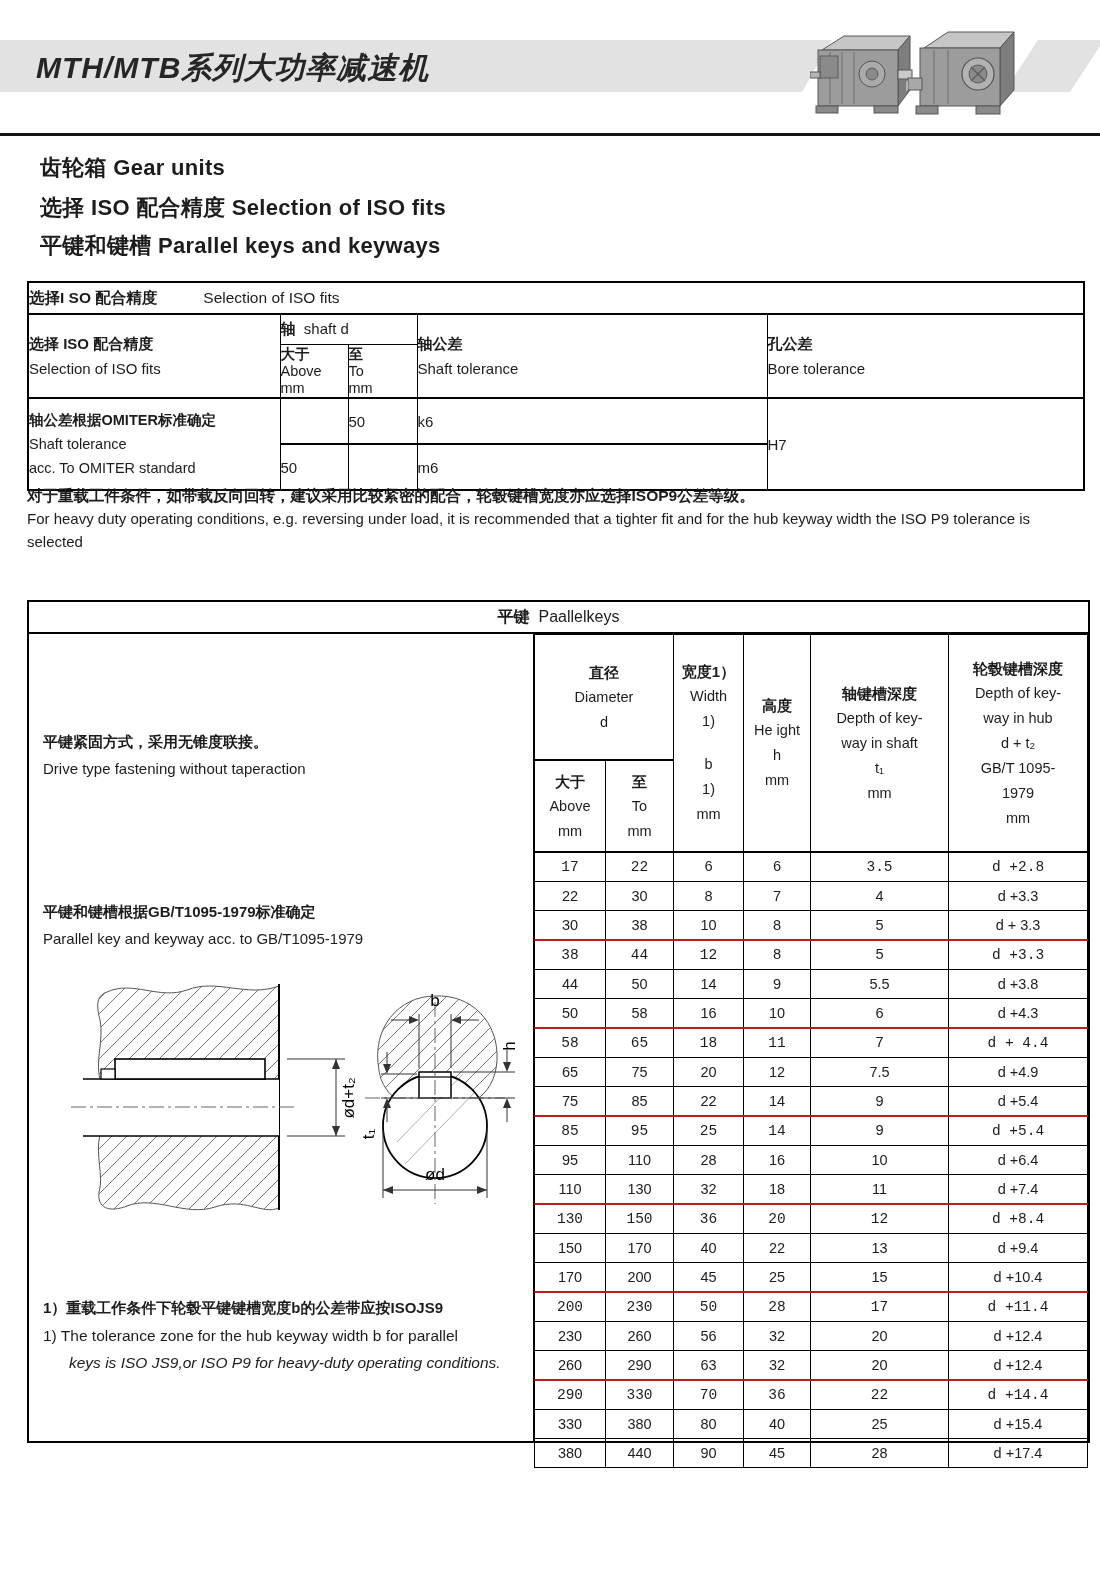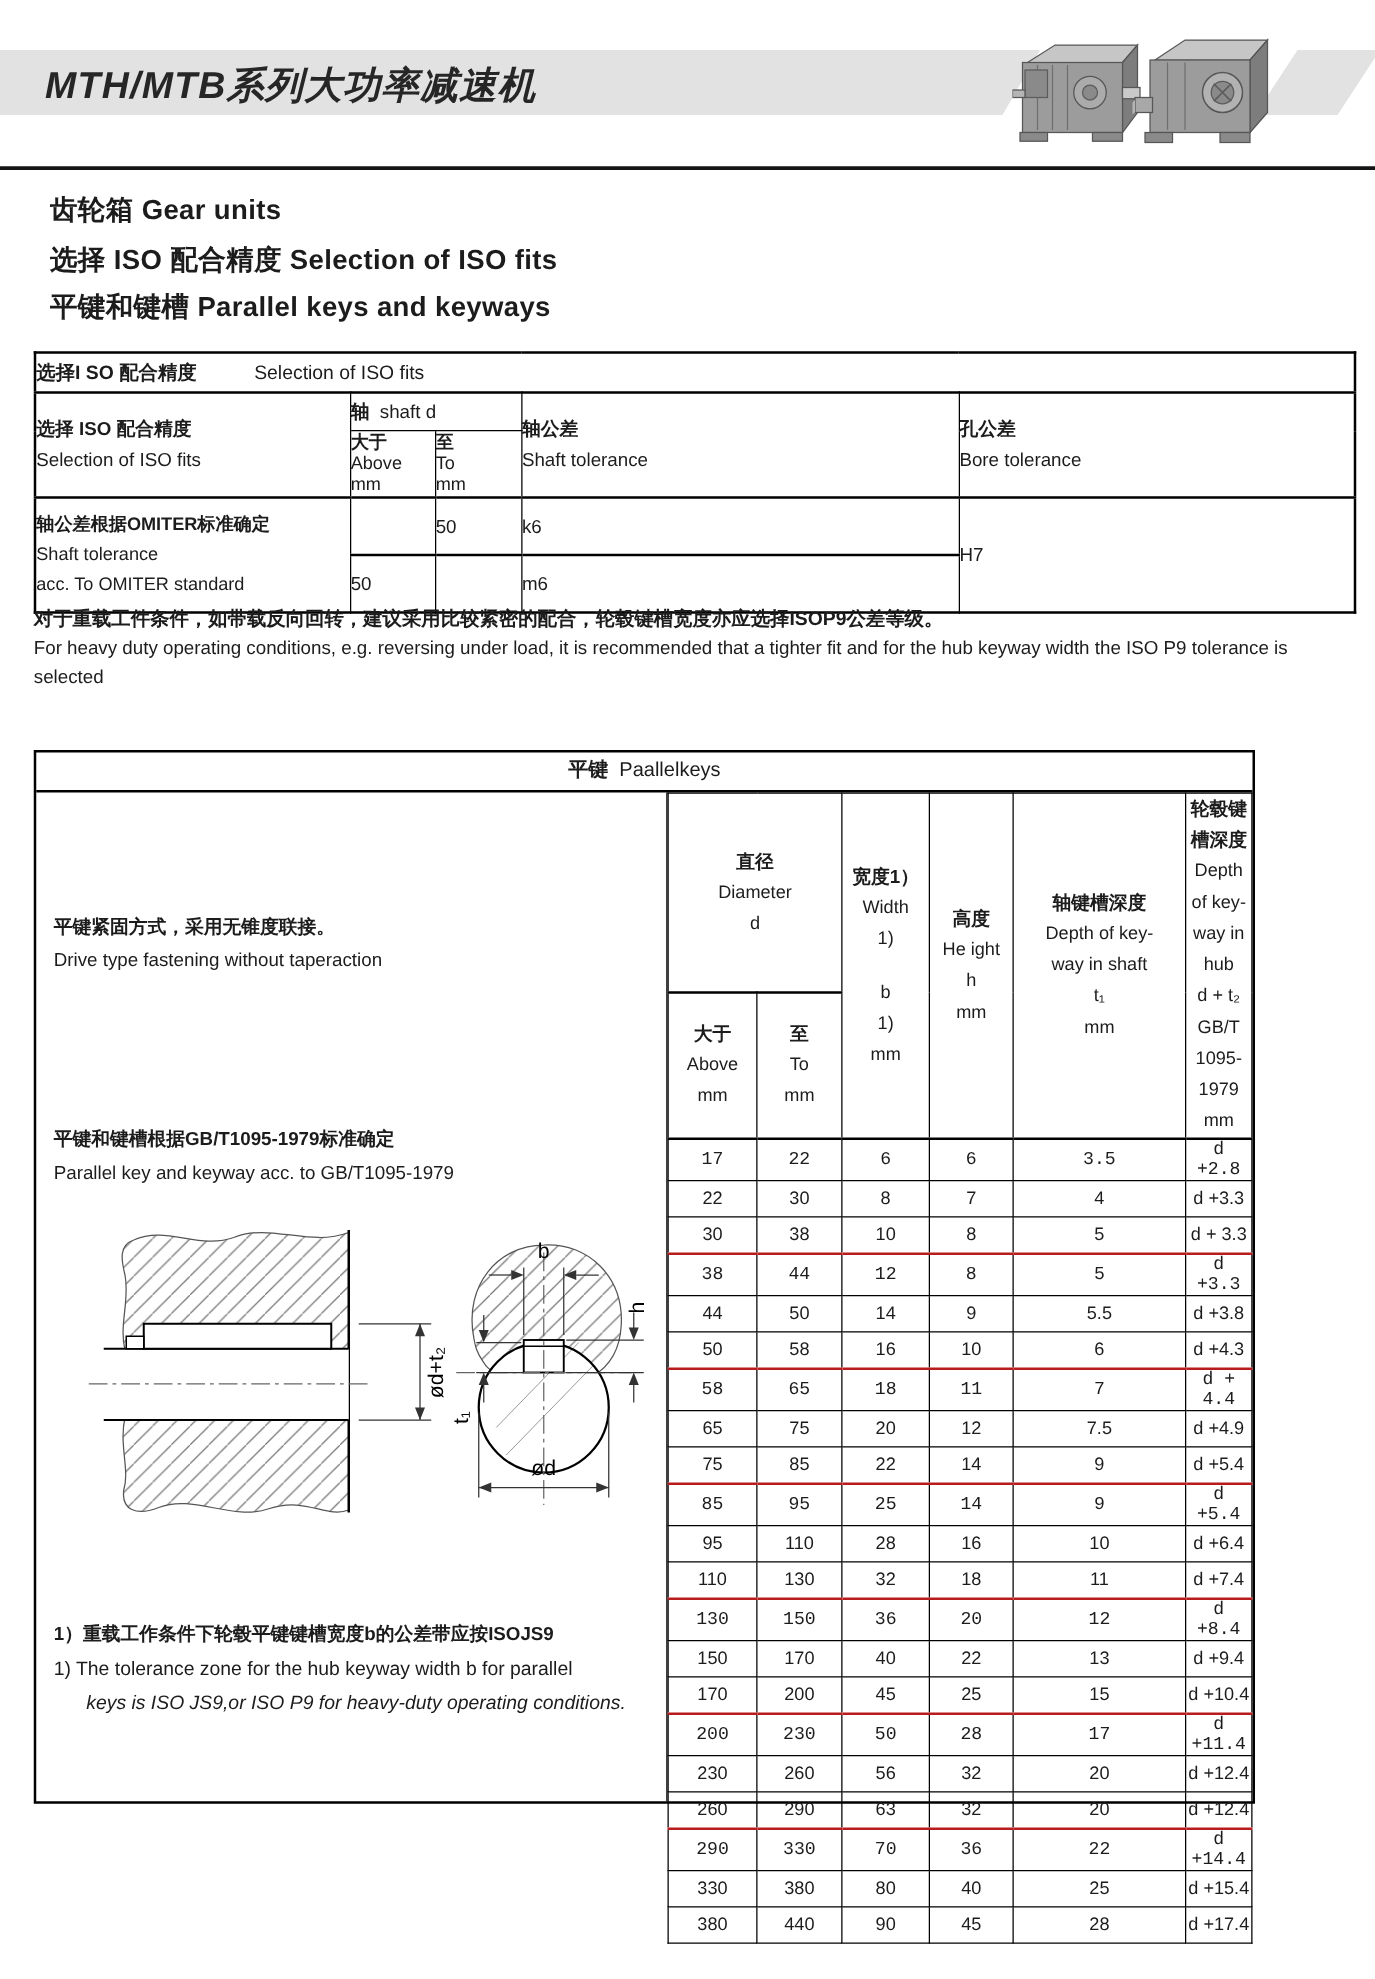--- a/index.html
+++ b/index.html
@@ -40,21 +40,21 @@
   table.iso tr.d1 td{height:44px;margin-left:16px;}
   table.iso tr.d2 td{height:44px;border-top:2px solid #000;}
   table.iso .two-line{line-height:25px;}
   table.iso .three-line{line-height:24px;font-size:14.5px;}
   .title-gap{display:inline-block;width:46px;}
   
   .note{position:absolute;left:27px;top:484px;width:1056px;line-height:23px;}
   .note .zhl{font-size:15.5px;font-weight:bold;}
   .note .enl{font-size:15px;}
   
-  .keys{position:absolute;left:27px;top:600px;width:977px;height:843px;border:2px solid #000;box-sizing:border-box;}
+  .keys{position:absolute;left:27px;top:600px;width:1063px;height:843px;border:2px solid #000;box-sizing:border-box;}
   .keys-title{height:30px;line-height:29px;border-bottom:2px solid #000;text-align:center;font-size:16px;}
   .keys-body{position:absolute;top:32px;left:0;right:0;bottom:0;display:flex;}
   .keys-left{width:505px;border-right:1px solid #000;position:relative;box-sizing:border-box;flex:none;}
   .keys-right{flex:1;}
   table.kt{width:100%;height:100%;border-collapse:collapse;table-layout:fixed;font-size:14.5px;}
   table.kt th,table.kt td{border:1px solid #000;text-align:center;vertical-align:middle;padding:0;font-weight:normal;}
   table.kt thead tr.top th{height:124px;}
   table.kt thead tr.sub th{height:90px;}
   table.kt thead th[rowspan]{border-bottom:2px solid #000;}
   table.kt thead tr.sub th{border-bottom:2px solid #000;}

